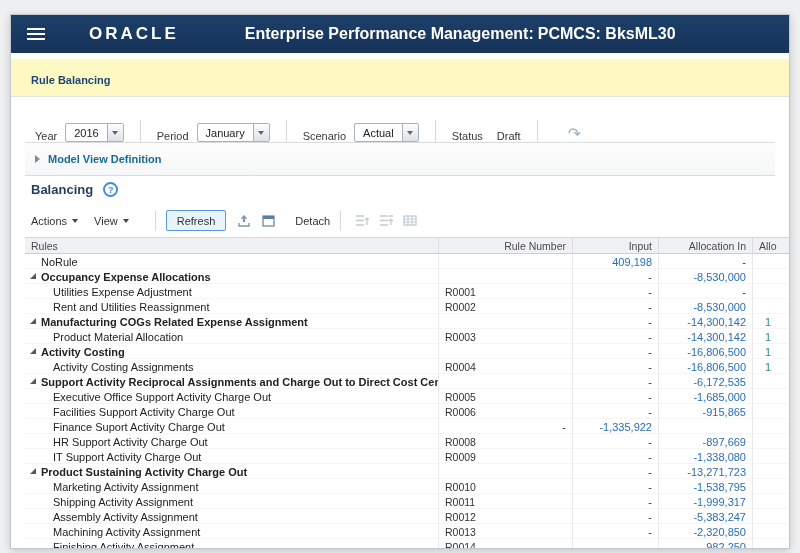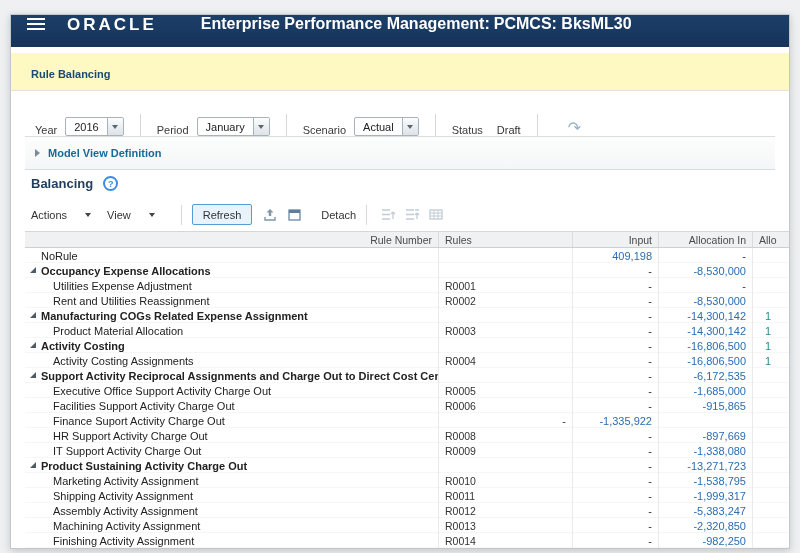--- a/index.html
+++ b/index.html
@@ -3,21 +3,21 @@
 <meta charset="utf-8">
 <style>
   * { box-sizing: border-box; margin: 0; padding: 0; }
   html,body { width:800px; height:553px; overflow:hidden; background:#eef0f2;
               font-family:"Liberation Sans", sans-serif; }
   .page { position:absolute; left:10px; top:14px; width:780px; height:535px;
           background:#fff; border:1px solid #c2c8cd; box-shadow:0 2px 8px rgba(0,0,0,.18);
           overflow:hidden; }
 
   
-  .topbar { height:32px; background:linear-gradient(#1c3f68,#16335a); display:flex; align-items:flex-start; }
+  .topbar { height:38px; background:linear-gradient(#1c3f68,#16335a); display:flex; align-items:center;gap:22px; }
   .hamburger { width:18px; margin-left:16px; cursor:pointer; }
   .hamburger i { display:block; height:2px; background:#fff; margin:3px 0; }
   .brand { color:#fff; font-weight:bold; font-size:17px; letter-spacing:3px; margin-left:22px; }
   .apptitle { color:#fff; font-size:16px; font-weight:bold; margin-left:44px; white-space:nowrap; }
   .apptitle span { margin-right:4px; }
 
   
   .crumbbar { height:38px; position:relative; border-bottom:1px solid #e2e2e2; background:#fef9c3;margin-top:6px; }
   .crumb { position:absolute; left:20px; bottom:10px; color:#1e4872; font-weight:bold; font-size:11px; }
 
@@ -42,21 +42,21 @@
 
   
   .sectionhead { height:28px; display:flex; align-items:flex-start; padding:6px 0 0 20px; }
   .section-title { color:#1f3d5c; font-weight:bold; font-size:13px; }
   .help { width:15px; height:15px; border-radius:50%; border:2px solid #3e8ede; color:#3e8ede;
           font-size:9px; font-weight:bold; display:flex; align-items:center; justify-content:center;
           margin-left:10px; cursor:pointer; }
 
   
   .toolbar { height:33px; display:flex; align-items:center; padding-left:20px; }
-  .menu-btn { font-size:11px; color:#333; display:flex; align-items:center; gap:18px; margin-right:16px; cursor:pointer; }
+  .menu-btn { font-size:11px; color:#333; display:flex; align-items:center; gap:5px; margin-right:16px; cursor:pointer; }
   .menu-btn .caret { border-top-color:#444; }
   .tsep { width:1px; height:20px; background:#d8d8d8; margin:0 10px; flex:none; }
   .refresh-btn { border:1px solid #569bd5; background:#e9f3fc; font-size:11px; color:#333;
                  height:21px; padding:0 10px; border-radius:2px; display:flex; align-items:center; cursor:pointer; }
   .icon-btn { width:24px; height:21px; display:flex; align-items:center; justify-content:center; margin-left:6px; cursor:pointer; }
   .detach-btn { display:flex; align-items:center; gap:20px; font-size:11px; color:#333; margin-left:6px; cursor:pointer; }
   .gray-icons { display:flex; align-items:center; gap:9px; margin-left:4px; }
 
   
   .tablewrap { margin-left:14px; width:764px; overflow:hidden; }
@@ -178,22 +178,22 @@
       </svg>
       <svg width="14" height="13" viewBox="0 0 14 13">
         <rect x="1" y="2" width="12" height="9" fill="none" stroke="#c2ccd5" stroke-width="1.3"></rect>
         <path d="M1 5 H13 M1 8 H13 M5 2 V11 M9 2 V11" stroke="#c2ccd5" stroke-width="1"></path>
       </svg>
     </span>
   </div>
 
   <div class="tablewrap">
     <div class="thead">
+      <div class="th">Rules</div>
       <div class="th right">Rule Number</div>
-      <div class="th">Rules</div>
       <div class="th right">Input</div>
       <div class="th right">Allocation In</div>
       <div class="th">Allo</div>
     </div>
     <div class="tbody">
         <div class="tr">
           <div class="td c-rules">
             <span class="rowlabel">NoRule</span>
           </div>
           <div class="td c-rule"></div>

